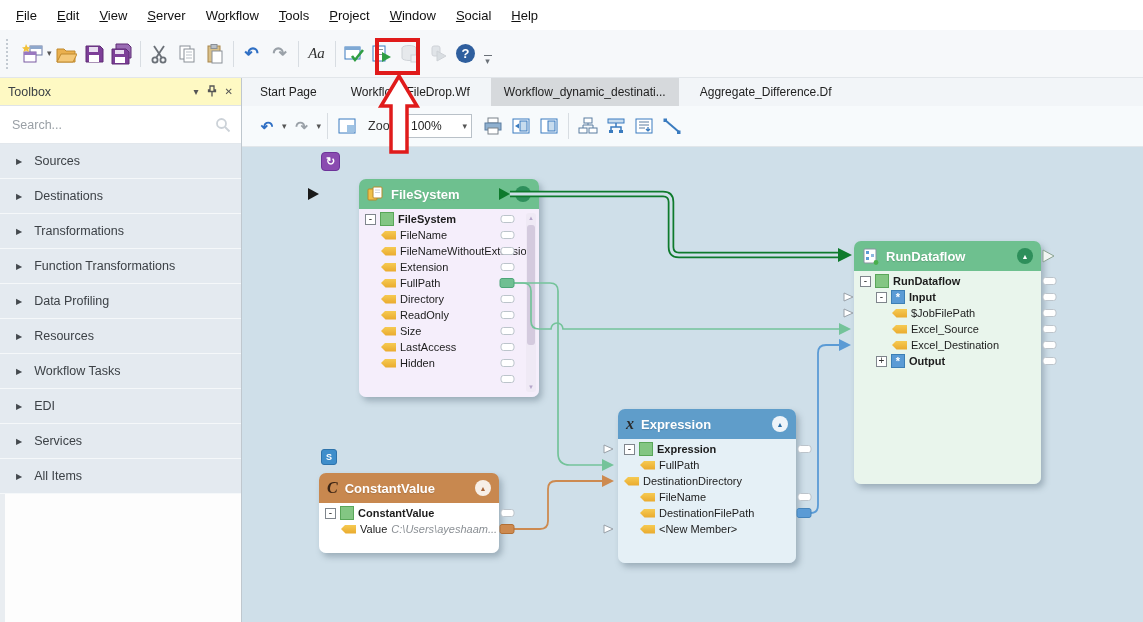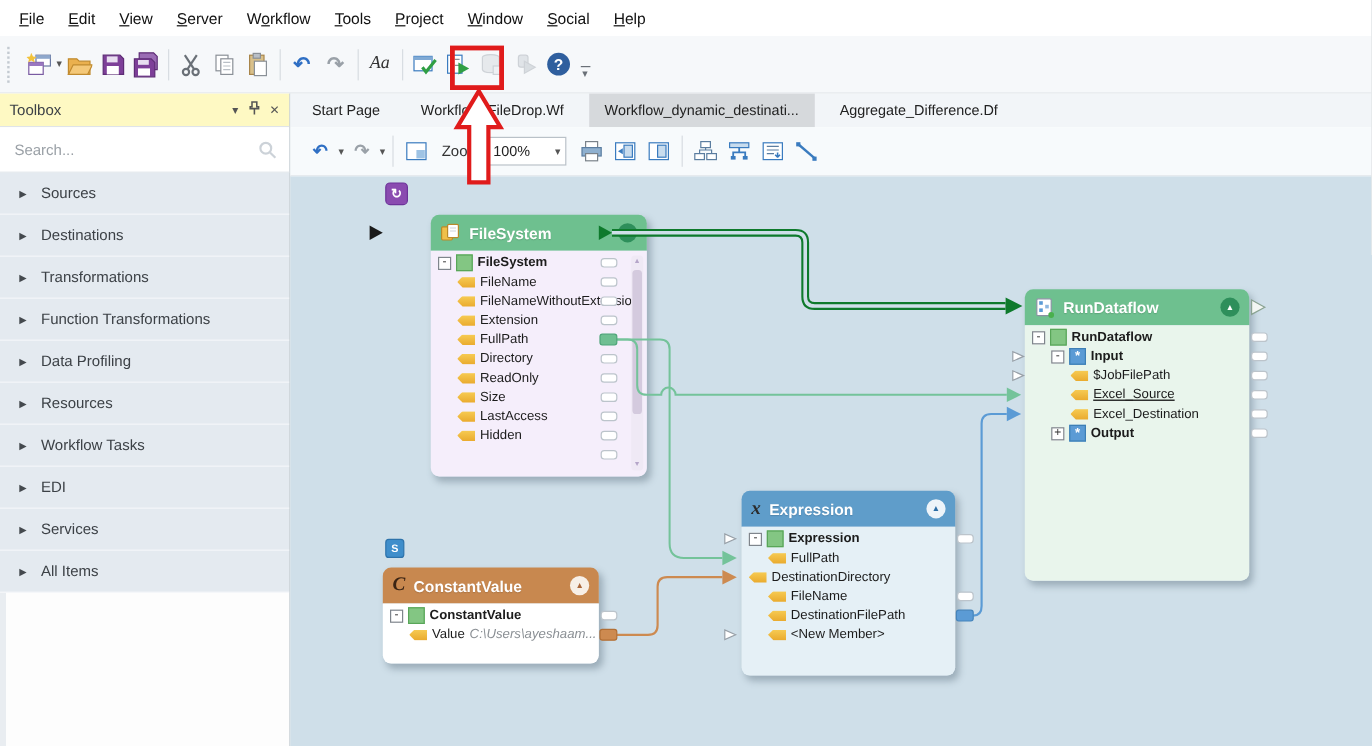--- a/index.html
+++ b/index.html
@@ -507,21 +507,21 @@
 
               </div>
 
               <div class="trow" style="padding-left: 38px;">
 
                 <span class="nicon t-field"></span>
                 <span class="lbl">$JobFilePath</span>
 
               </div>
 
-              <div class="trow" style="padding-left: 38px; text-decoration: underline;">
+              <div class="trow" style="padding-left: 38px;">
 
                 <span class="nicon t-field"></span>
                 <span class="lbl">Excel_Source</span>
 
               </div>
 
               <div class="trow" style="padding-left: 38px;">
 
                 <span class="nicon t-field"></span>
                 <span class="lbl">Excel_Destination</span>

